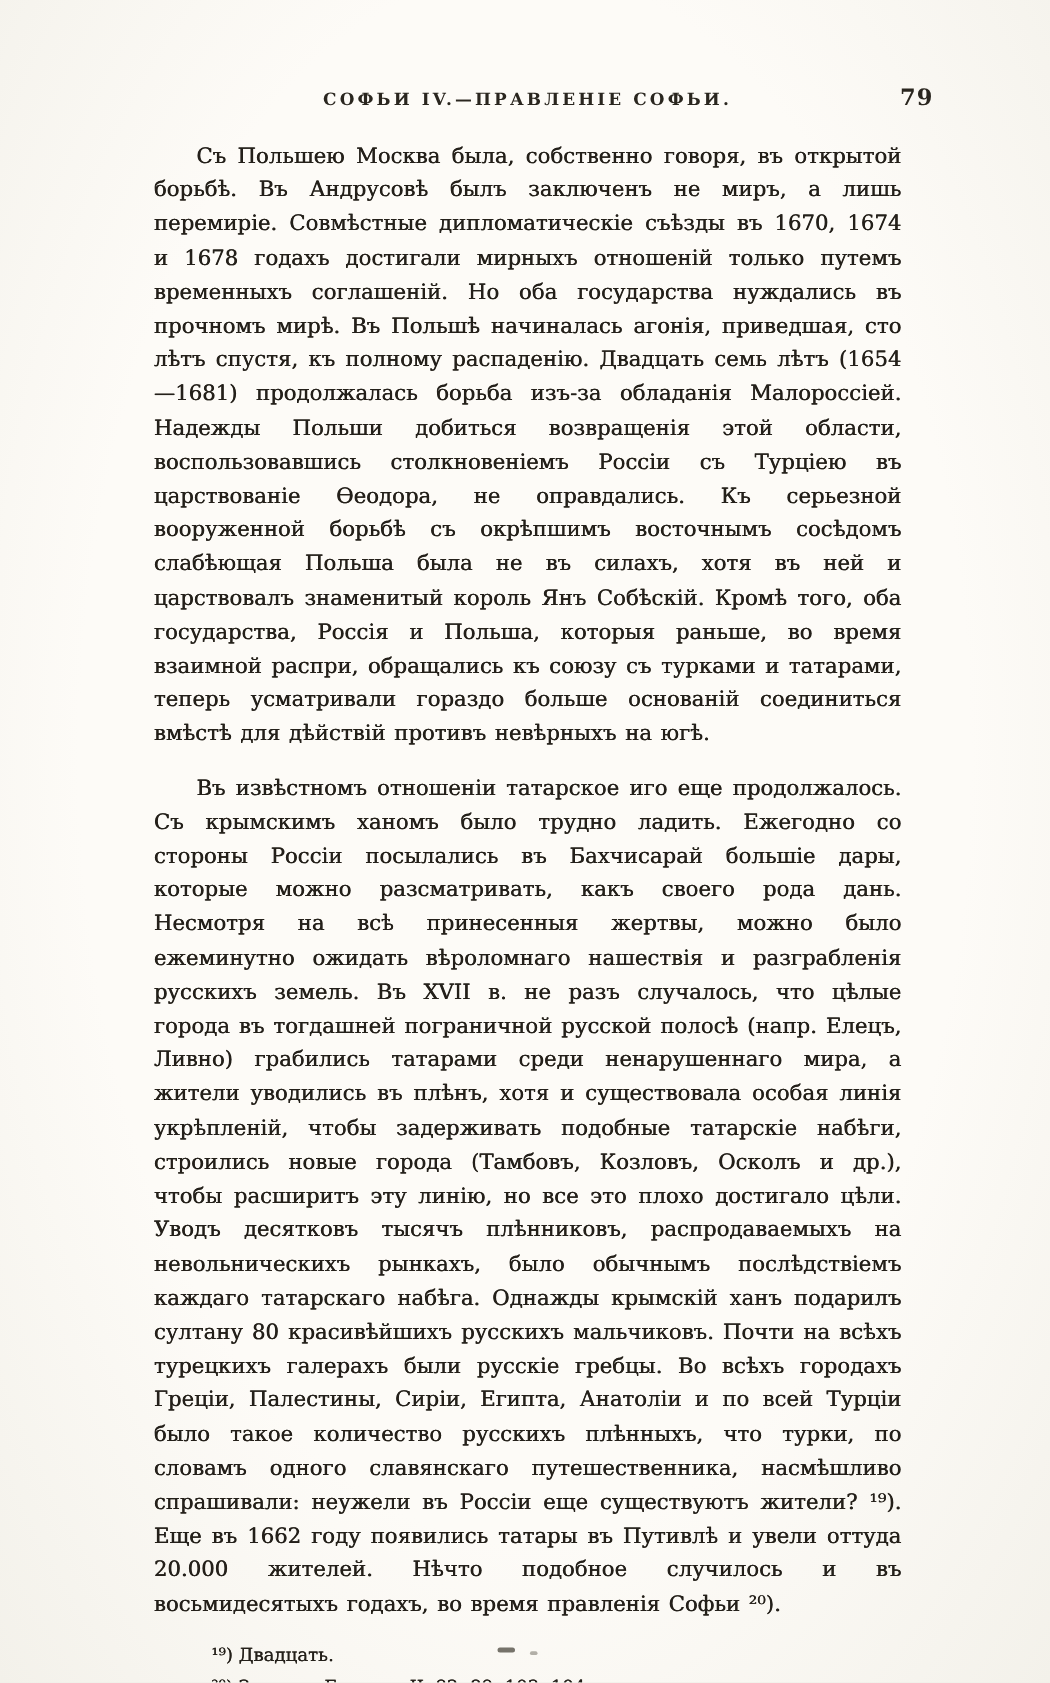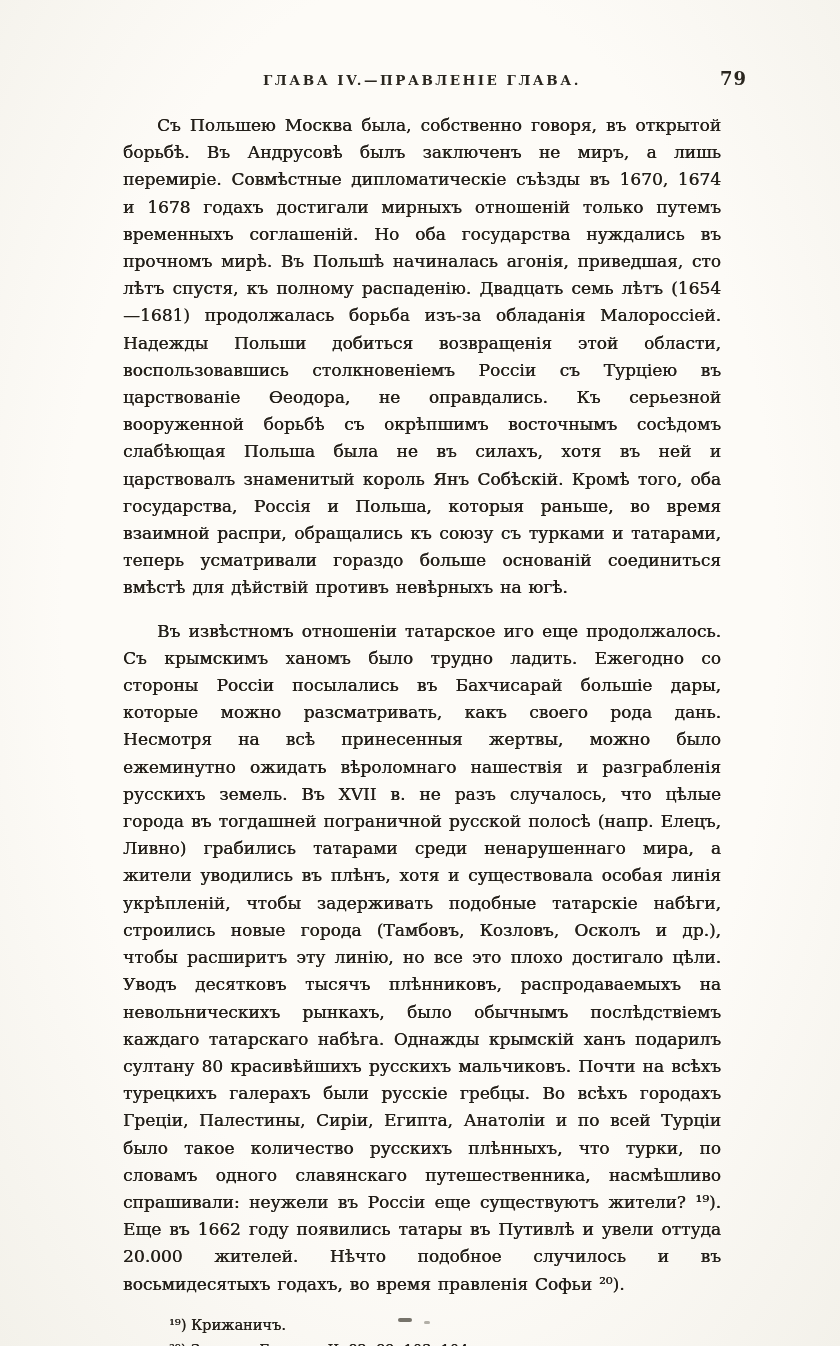--- a/index.html
+++ b/index.html
@@ -88,31 +88,31 @@
     opacity: 0.5;
   }
 </style>
 </head>
 <body>
 
 <div class="scan-page">
   <div class="content">
 
     <div class="running-header">
-      <span class="running-title">ГЛАВА IV.—ПРАВЛЕНІЕ ГЛАВА.</span>
+      <span class="running-title">СОФЬИ IV.—ПРАВЛЕНІЕ СОФЬИ.</span>
       <span class="page-number">79</span>
     </div>
 
     <div class="body-text">
       <p>Съ Польшею Москва была, собственно говоря, въ открытой борьбѣ. Въ Андрусовѣ былъ заключенъ не миръ, а лишь перемиріе. Совмѣстные дипломатическіе съѣзды въ 1670, 1674 и 1678 годахъ достигали мирныхъ отношеній только путемъ временныхъ соглашеній. Но оба государства нуждались въ прочномъ мирѣ. Въ Польшѣ начиналась агонія, приведшая, сто лѣтъ спустя, къ полному распаденію. Двадцать семь лѣтъ (1654—1681) продолжалась борьба изъ-за обладанія Малороссіей. Надежды Польши добиться возвращенія этой области, воспользовавшись столкновеніемъ Россіи съ Турціею въ царствованіе Ѳеодора, не оправдались. Къ серьезной вооруженной борьбѣ съ окрѣпшимъ восточнымъ сосѣдомъ слабѣющая Польша была не въ силахъ, хотя въ ней и царствовалъ знаменитый король Янъ Собѣскій. Кромѣ того, оба государства, Россія и Польша, которыя раньше, во время взаимной распри, обращались къ союзу съ турками и татарами, теперь усматривали гораздо больше основаній соединиться вмѣстѣ для дѣйствій противъ невѣрныхъ на югѣ.</p>
       <p>Въ извѣстномъ отношеніи татарское иго еще продолжалось. Съ крымскимъ ханомъ было трудно ладить. Ежегодно со стороны Россіи посылались въ Бахчисарай большіе дары, которые можно разсматривать, какъ своего рода дань. Несмотря на всѣ принесенныя жертвы, можно было ежеминутно ожидать вѣроломнаго нашествія и разграбленія русскихъ земель. Въ XVII в. не разъ случалось, что цѣлые города въ тогдашней пограничной русской полосѣ (напр. Елецъ, Ливно) грабились татарами среди ненарушеннаго мира, а жители уводились въ плѣнъ, хотя и существовала особая линія укрѣпленій, чтобы задерживать подобные татарскіе набѣги, строились новые города (Тамбовъ, Козловъ, Осколъ и др.), чтобы расширитъ эту линію, но все это плохо достигало цѣли. Уводъ десятковъ тысячъ плѣнниковъ, распродаваемыхъ на невольническихъ рынкахъ, было обычнымъ послѣдствіемъ каждаго татарскаго набѣга. Однажды крымскій ханъ подарилъ султану 80 красивѣйшихъ русскихъ мальчиковъ. Почти на всѣхъ турецкихъ галерахъ были русскіе гребцы. Во всѣхъ городахъ Греціи, Палестины, Сиріи, Египта, Анатоліи и по всей Турціи было такое количество русскихъ плѣнныхъ, что турки, по словамъ одного славянскаго путешественника, насмѣшливо спрашивали: неужели въ Россіи еще существуютъ жители? ¹⁹). Еще въ 1662 году появились татары въ Путивлѣ и увели оттуда 20.000 жителей. Нѣчто подобное случилось и въ восьмидесятыхъ годахъ, во время правленія Софьи ²⁰).</p>
     </div>
 
     <div class="footnotes">
-      <p>¹⁹) Крижаничъ.</p>
+      <p>¹⁹) Двадцать.</p>
       <p>²⁰) Записки Гордона II, 82, 89, 103, 104.</p>
     </div>
 
   </div>
 
   <div class="scan-mark"></div>
   <div class="scan-mark-2"></div>
 </div>
 
 </body></html>

